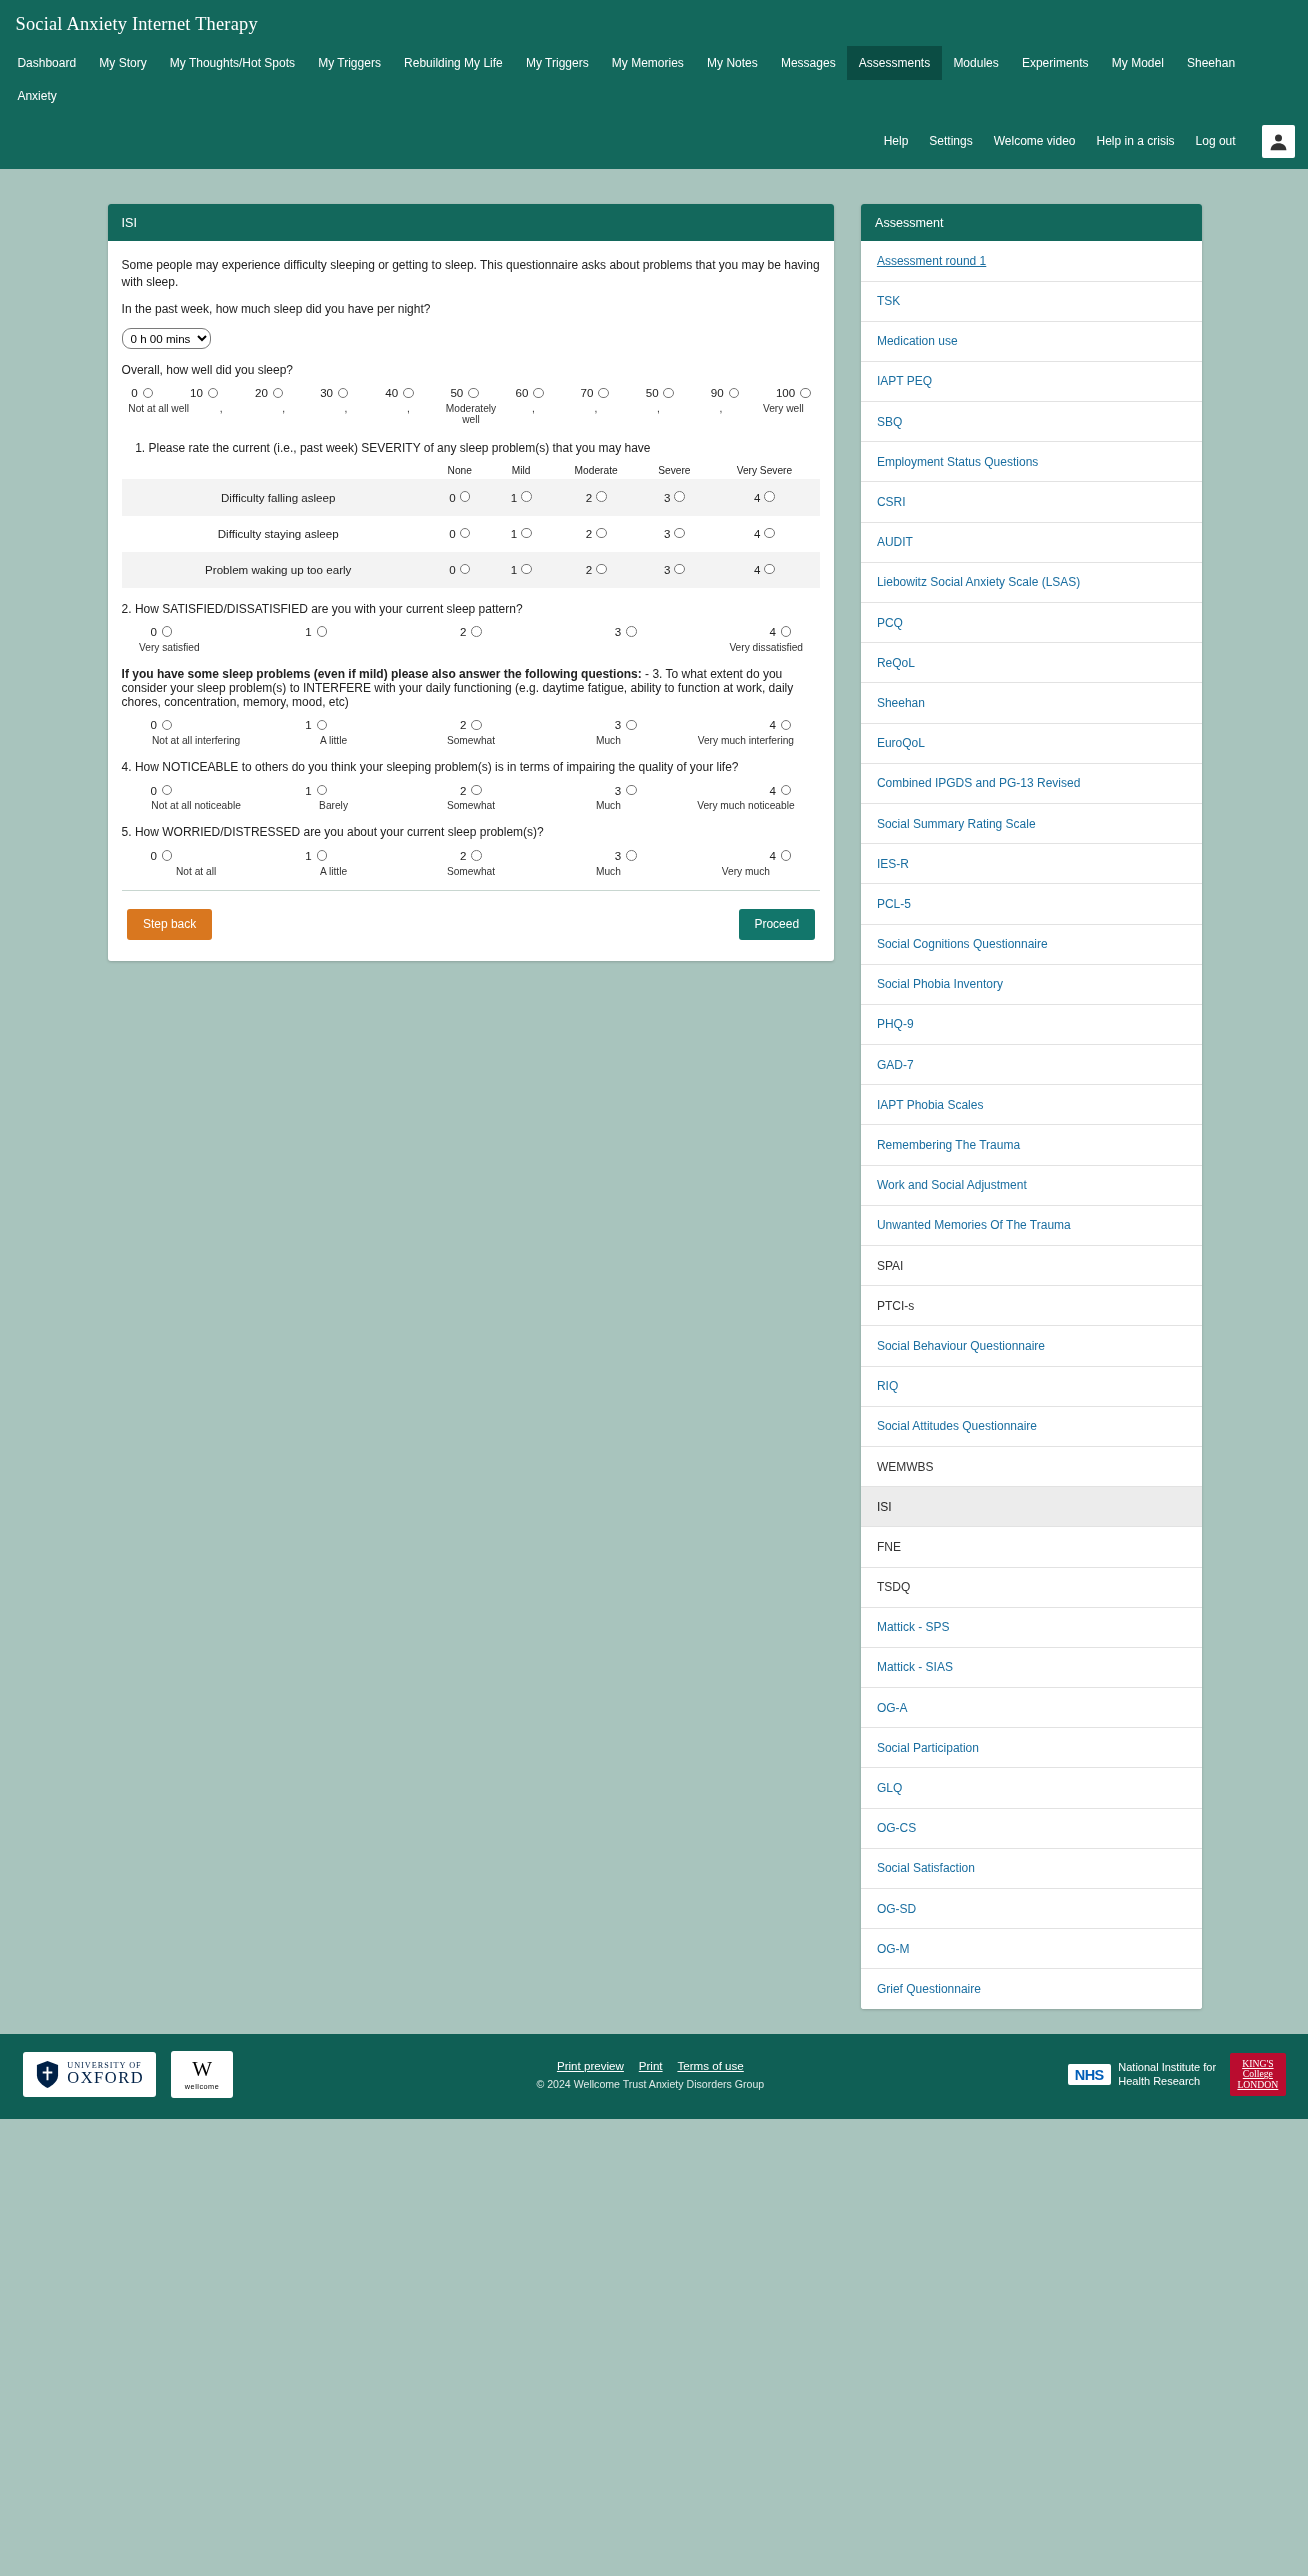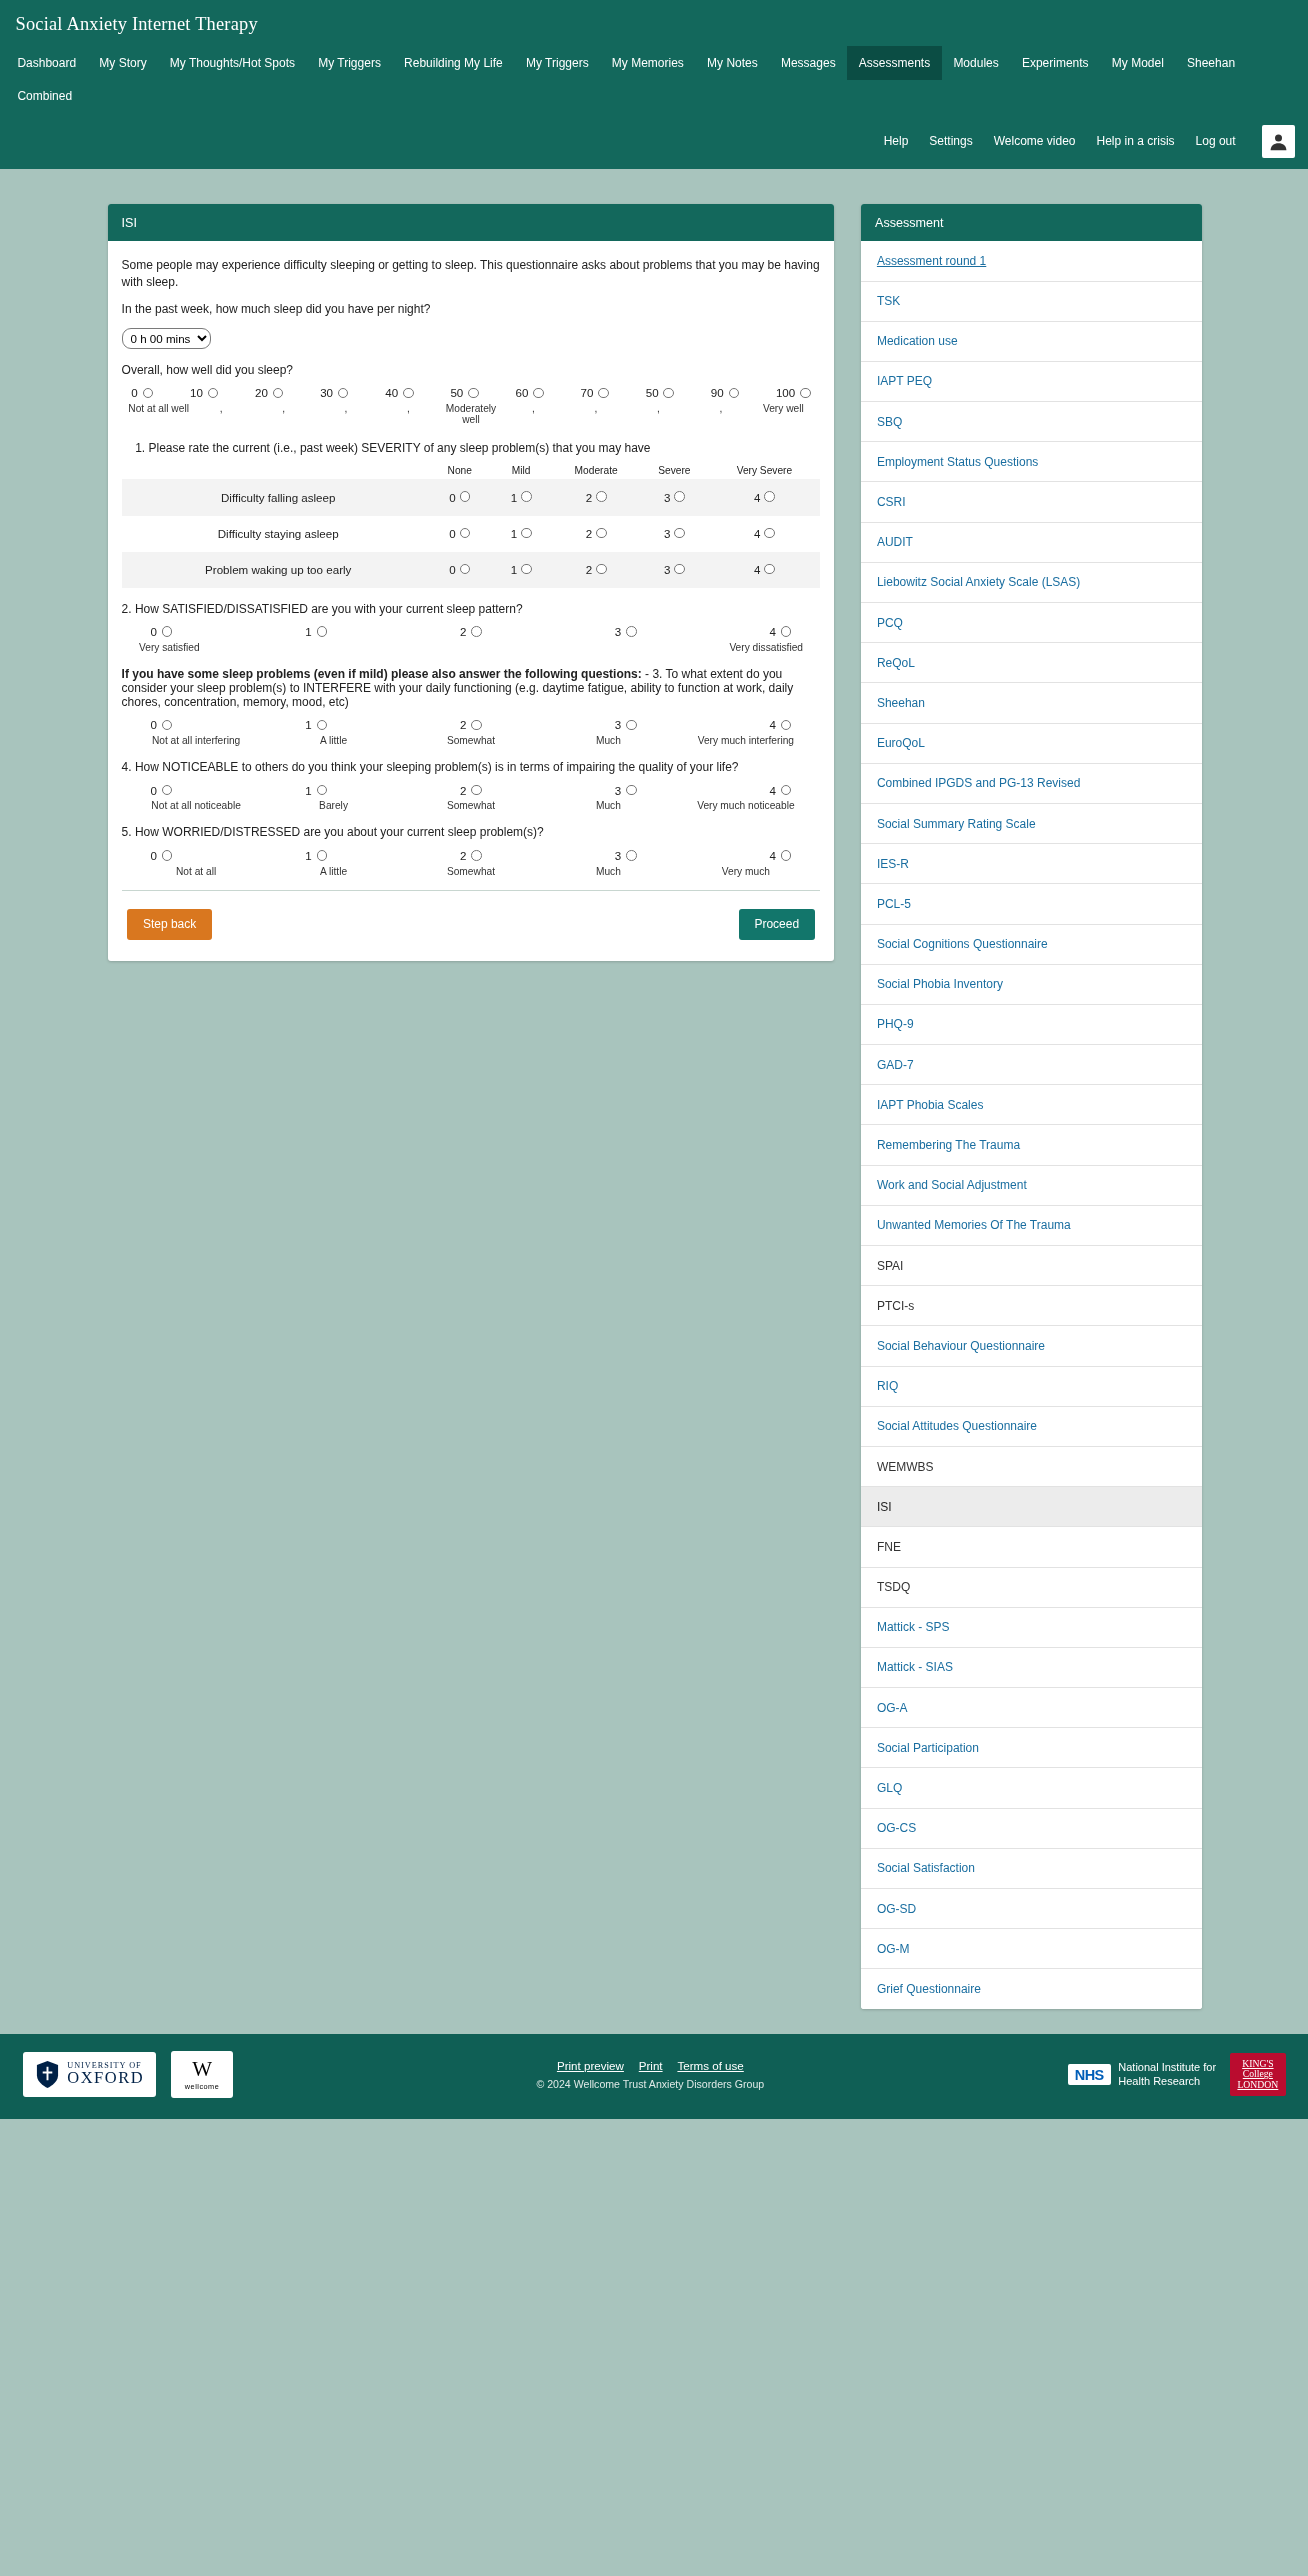--- a/index.html
+++ b/index.html
@@ -175,21 +175,21 @@
     <div class="navitem">My Memories</div>
     <div class="navitem">My Notes</div>
     <div class="navitem">Messages</div>
     <div class="navitem active">Assessments</div>
     <div class="navitem">Modules</div>
     <div class="navitem">Experiments</div>
     <div class="navitem">My Model</div>
     <div class="navitem">Sheehan</div>
   </div>
   <div class="navrow">
-    <div class="navitem">Combined</div>
+    <div class="navitem">Anxiety</div>
   </div>
   <div class="utilrow">
     <div class="utilitem">Help</div>
     <div class="utilitem">Settings</div>
     <div class="utilitem">Welcome video</div>
     <div class="utilitem">Help in a crisis</div>
     <div class="utilitem">Log out</div>
     <div class="avatar">
       <svg width="21" height="21" viewBox="0 0 24 24">
         <circle cx="12" cy="8" r="4" fill="#333"></circle>

